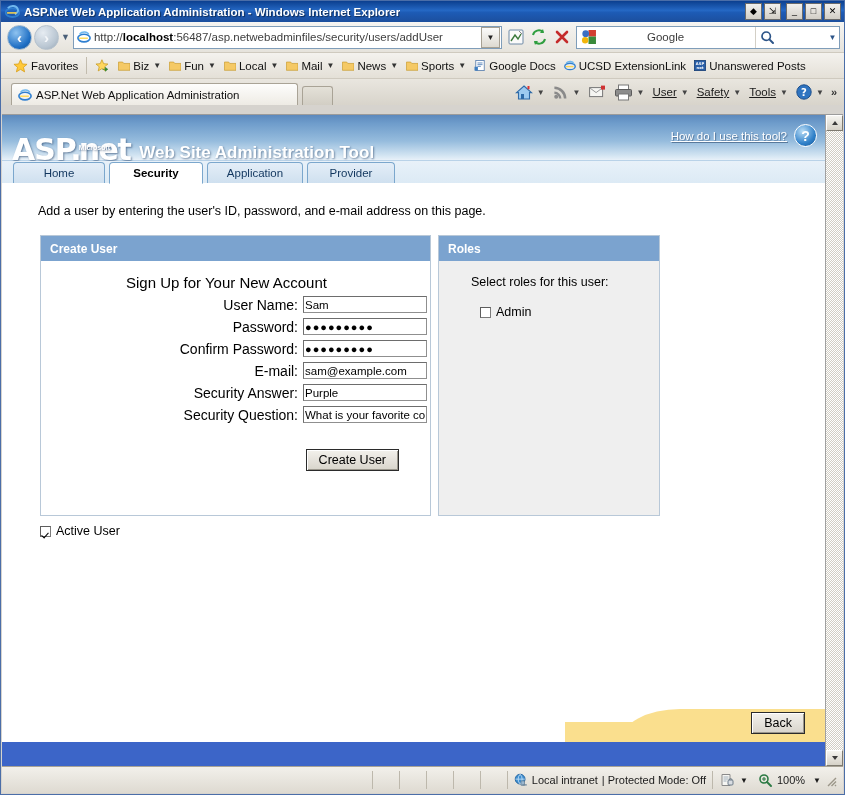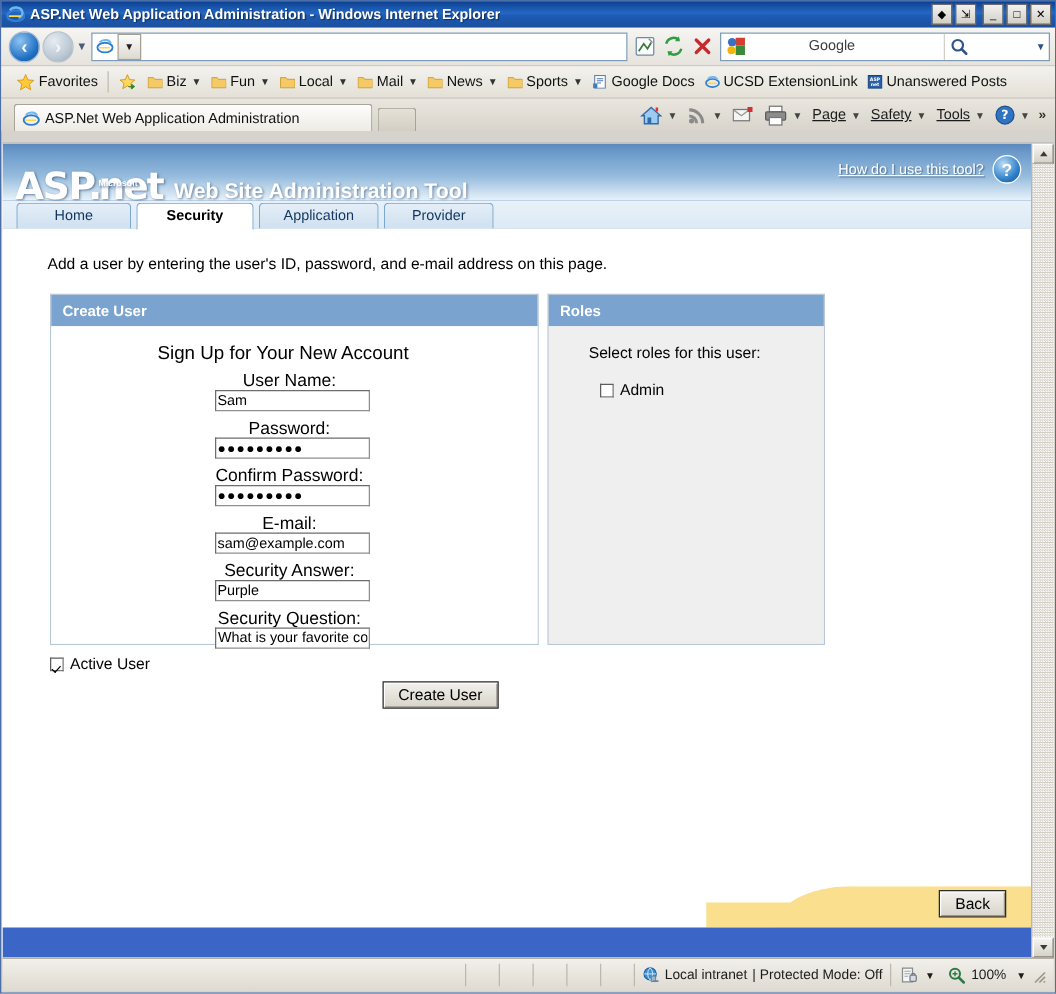--- a/index.html
+++ b/index.html
@@ -286,21 +286,21 @@
   .panel-roles .panel-bd{background:#efefef;height:254px;}
   .panel-createuser .panel-bd{height:254px;background:#fff;}
 
   .formtitle{
     text-align:center;font-size:15px;color:#000;
     padding-top:13px;padding-right:18px;
     font-family:"Liberation Sans",sans-serif;
   }
   .frow{
     display:flex;align-items:center;justify-content:flex-end;
-    margin-top:5px;padding-right:3px;flex-direction:column;
+    margin-top:5px;padding-right:3px;
   }
   .frow .flab{
     font-size:14px;color:#000;text-align:right;margin-right:5px;
     font-family:"Liberation Sans",sans-serif;
     white-space:nowrap;
   }
   .frow input{
     width:124px;height:17px;box-sizing:border-box;
     border:1px solid #8f8f8f;
     border-top-color:#6d6d6d;border-left-color:#6d6d6d;
@@ -438,20 +438,21 @@
     <div class="navarrow back">‹</div>
     <div class="navarrow fwd">›</div>
     <div class="navdrop">▼</div>
 
     <div class="addrwrap">
       <svg class="favico" viewBox="0 0 16 16">
         <ellipse cx="8" cy="9.2" rx="7" ry="4.4" fill="none" stroke="#2f7fd0" stroke-width="1.8"></ellipse>
         <path d="M3 4.5 C6 1.2 12 1.7 13.4 5.2" fill="none" stroke="#6fb7ee" stroke-width="1.8"></path>
         <path d="M2.4 9.4 h10" stroke="#ffd84a" stroke-width="1.5"></path>
       </svg>
+      <span class="addrtxt"><span>http://</span><b>localhost</b><span>:56487/asp.netwebadminfiles/security/users/addUser</span></span>
       <div class="addrdrop">▼</div>
     </div>
 
     <div class="tbbtn">
       <svg width="20" height="20" viewBox="0 0 20 20">
         <rect x="3" y="3" width="14" height="14" rx="1" fill="#fafafa" stroke="#6f8aa6"></rect>
         <path d="M5 14 L9 8 L12 12 L15 7" fill="none" stroke="#3c7a3c" stroke-width="1.4"></path>
         <path d="M13 4 l3 3" stroke="#888" stroke-width="1"></path>
       </svg>
     </div>
@@ -607,21 +608,21 @@
       </div>
       <div class="cmditem">
         <svg width="19" height="17" viewBox="0 0 19 17">
           <rect x="4.5" y="1" width="10" height="4.5" fill="#fff" stroke="#777"></rect>
           <rect x="1.5" y="5.5" width="16" height="6.5" rx="1" fill="#8c8c8c" stroke="#5b5b5b"></rect>
           <rect x="4.5" y="10" width="10" height="6" fill="#fff" stroke="#777"></rect>
         </svg>
         <span class="car">▼</span>
       </div>
       <div class="cmditem">
-        <span><u>Page</u></span>
+        <span><u>User</u></span>
         <span class="car">▼</span>
       </div>
       <div class="cmditem">
         <span><u>Safety</u></span>
         <span class="car">▼</span>
       </div>
       <div class="cmditem">
         <span><u>Tools</u></span>
         <span class="car">▼</span>
       </div>

